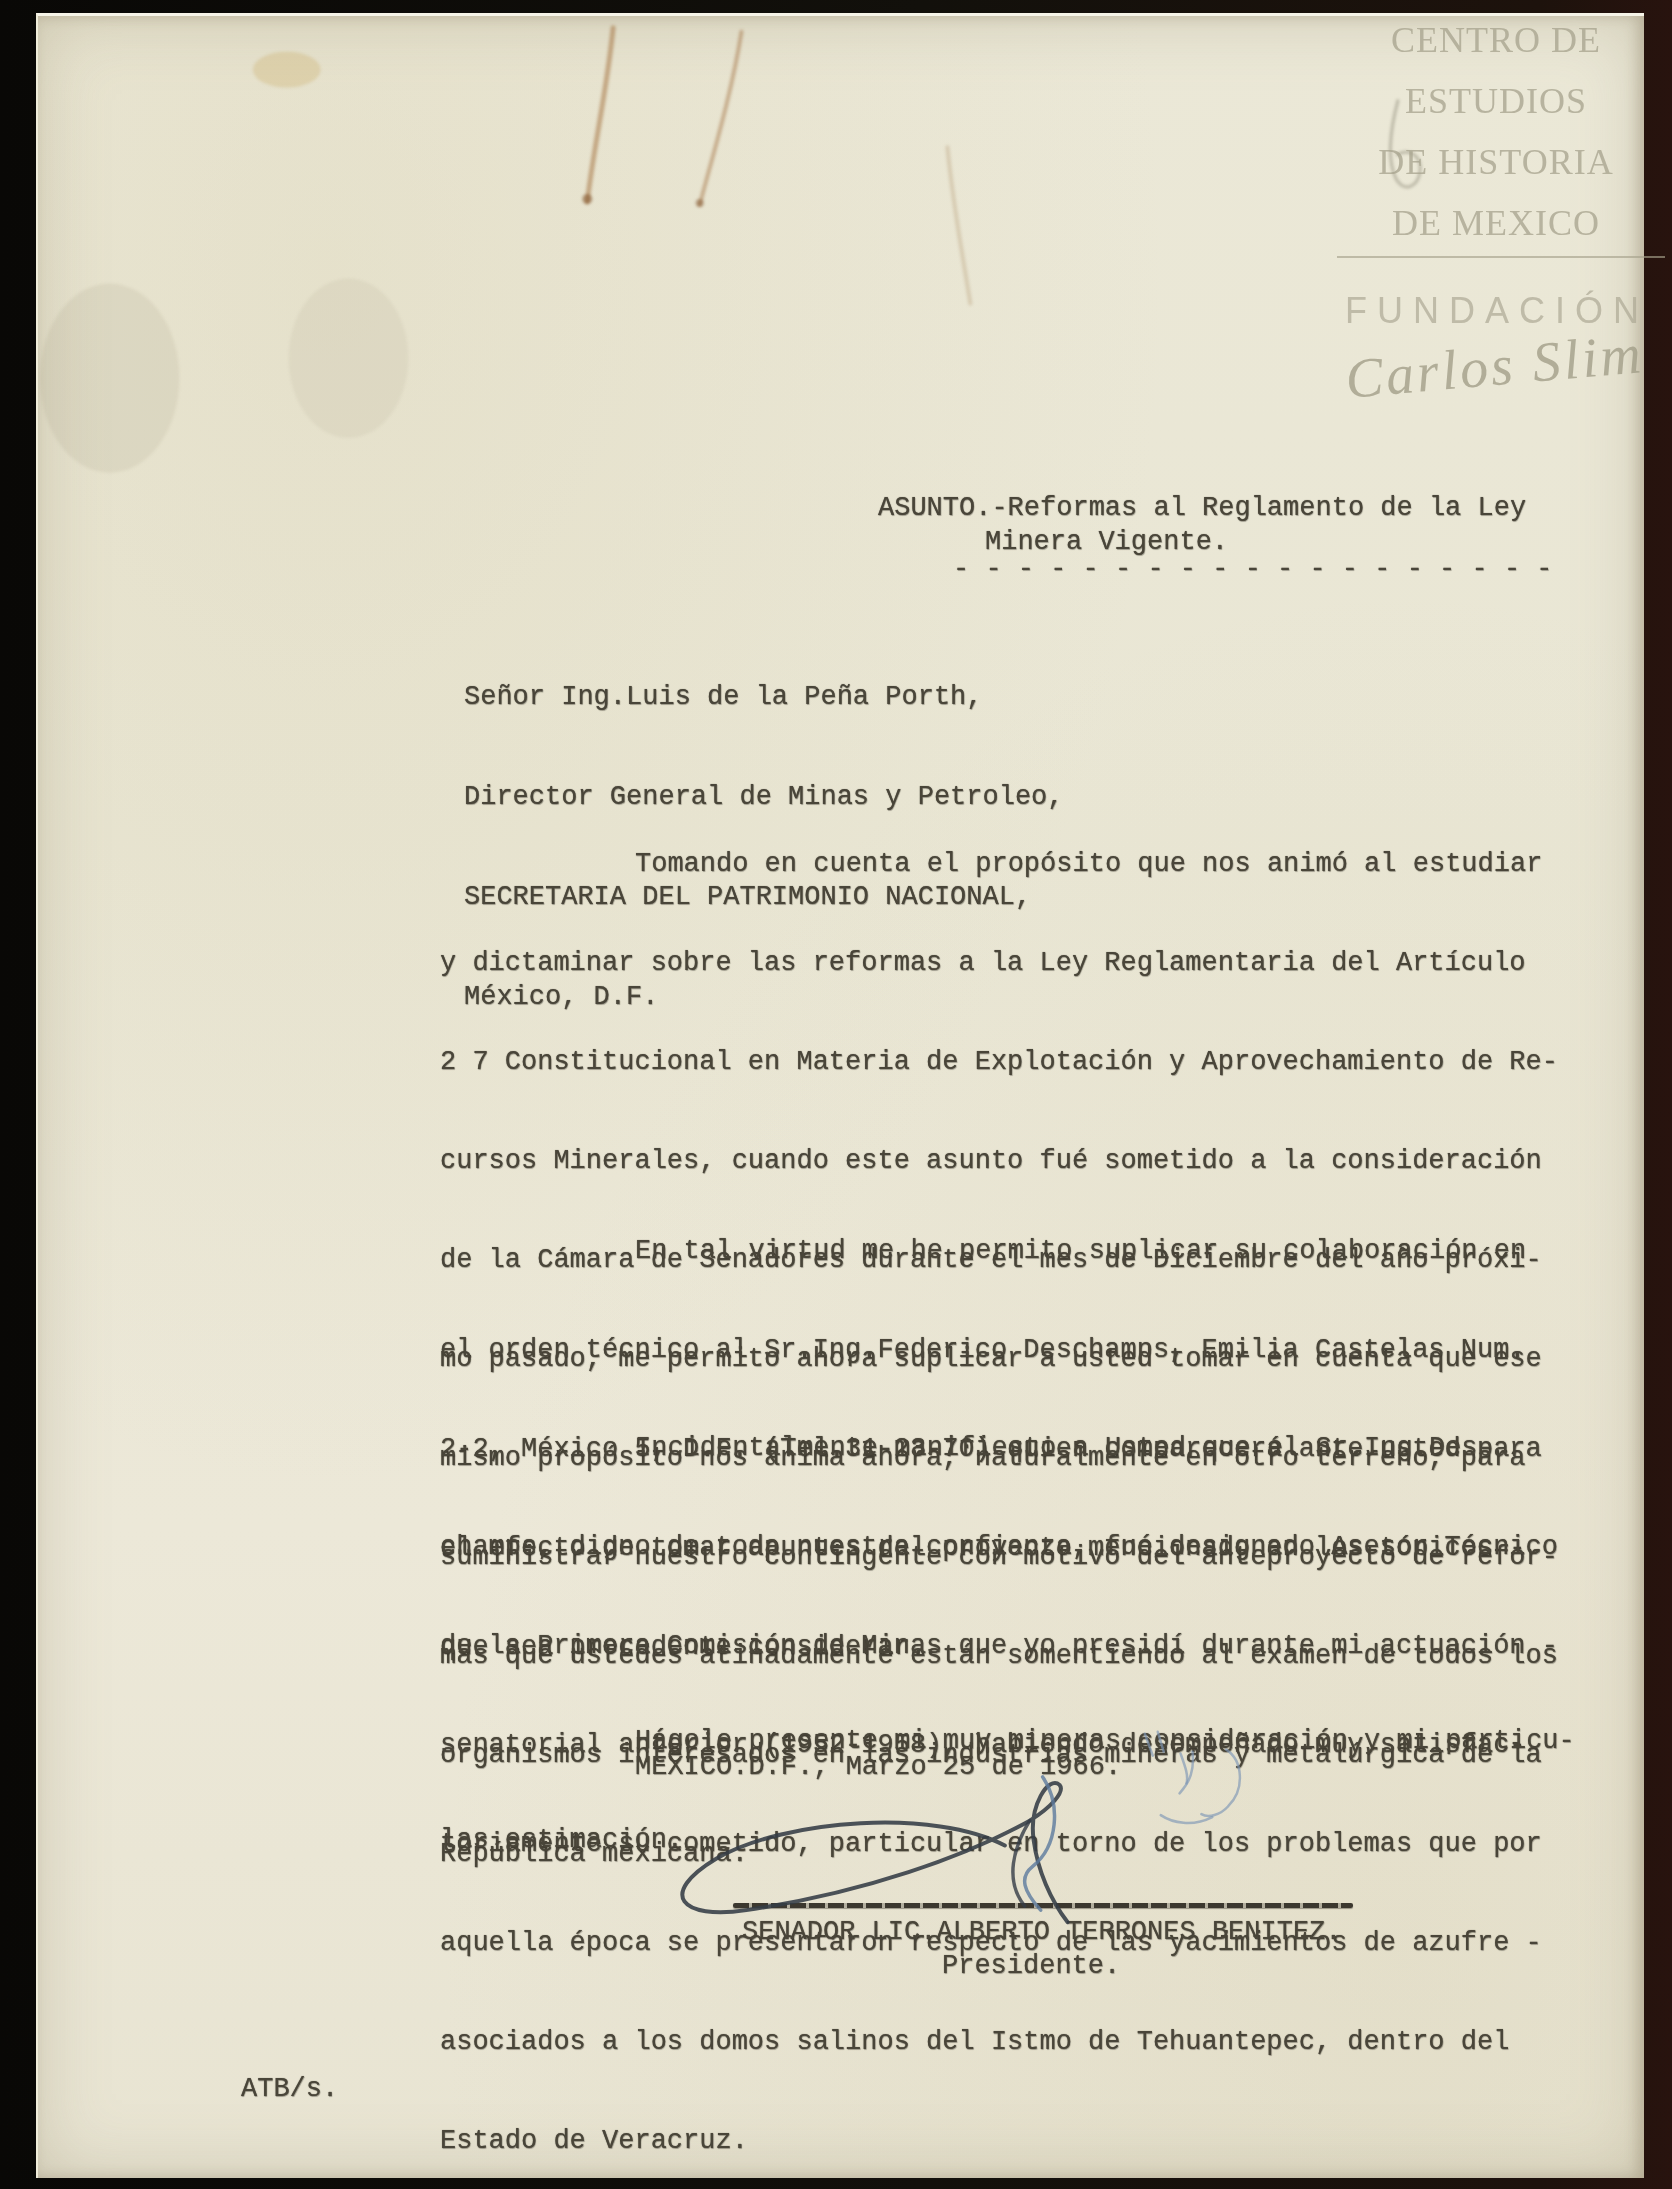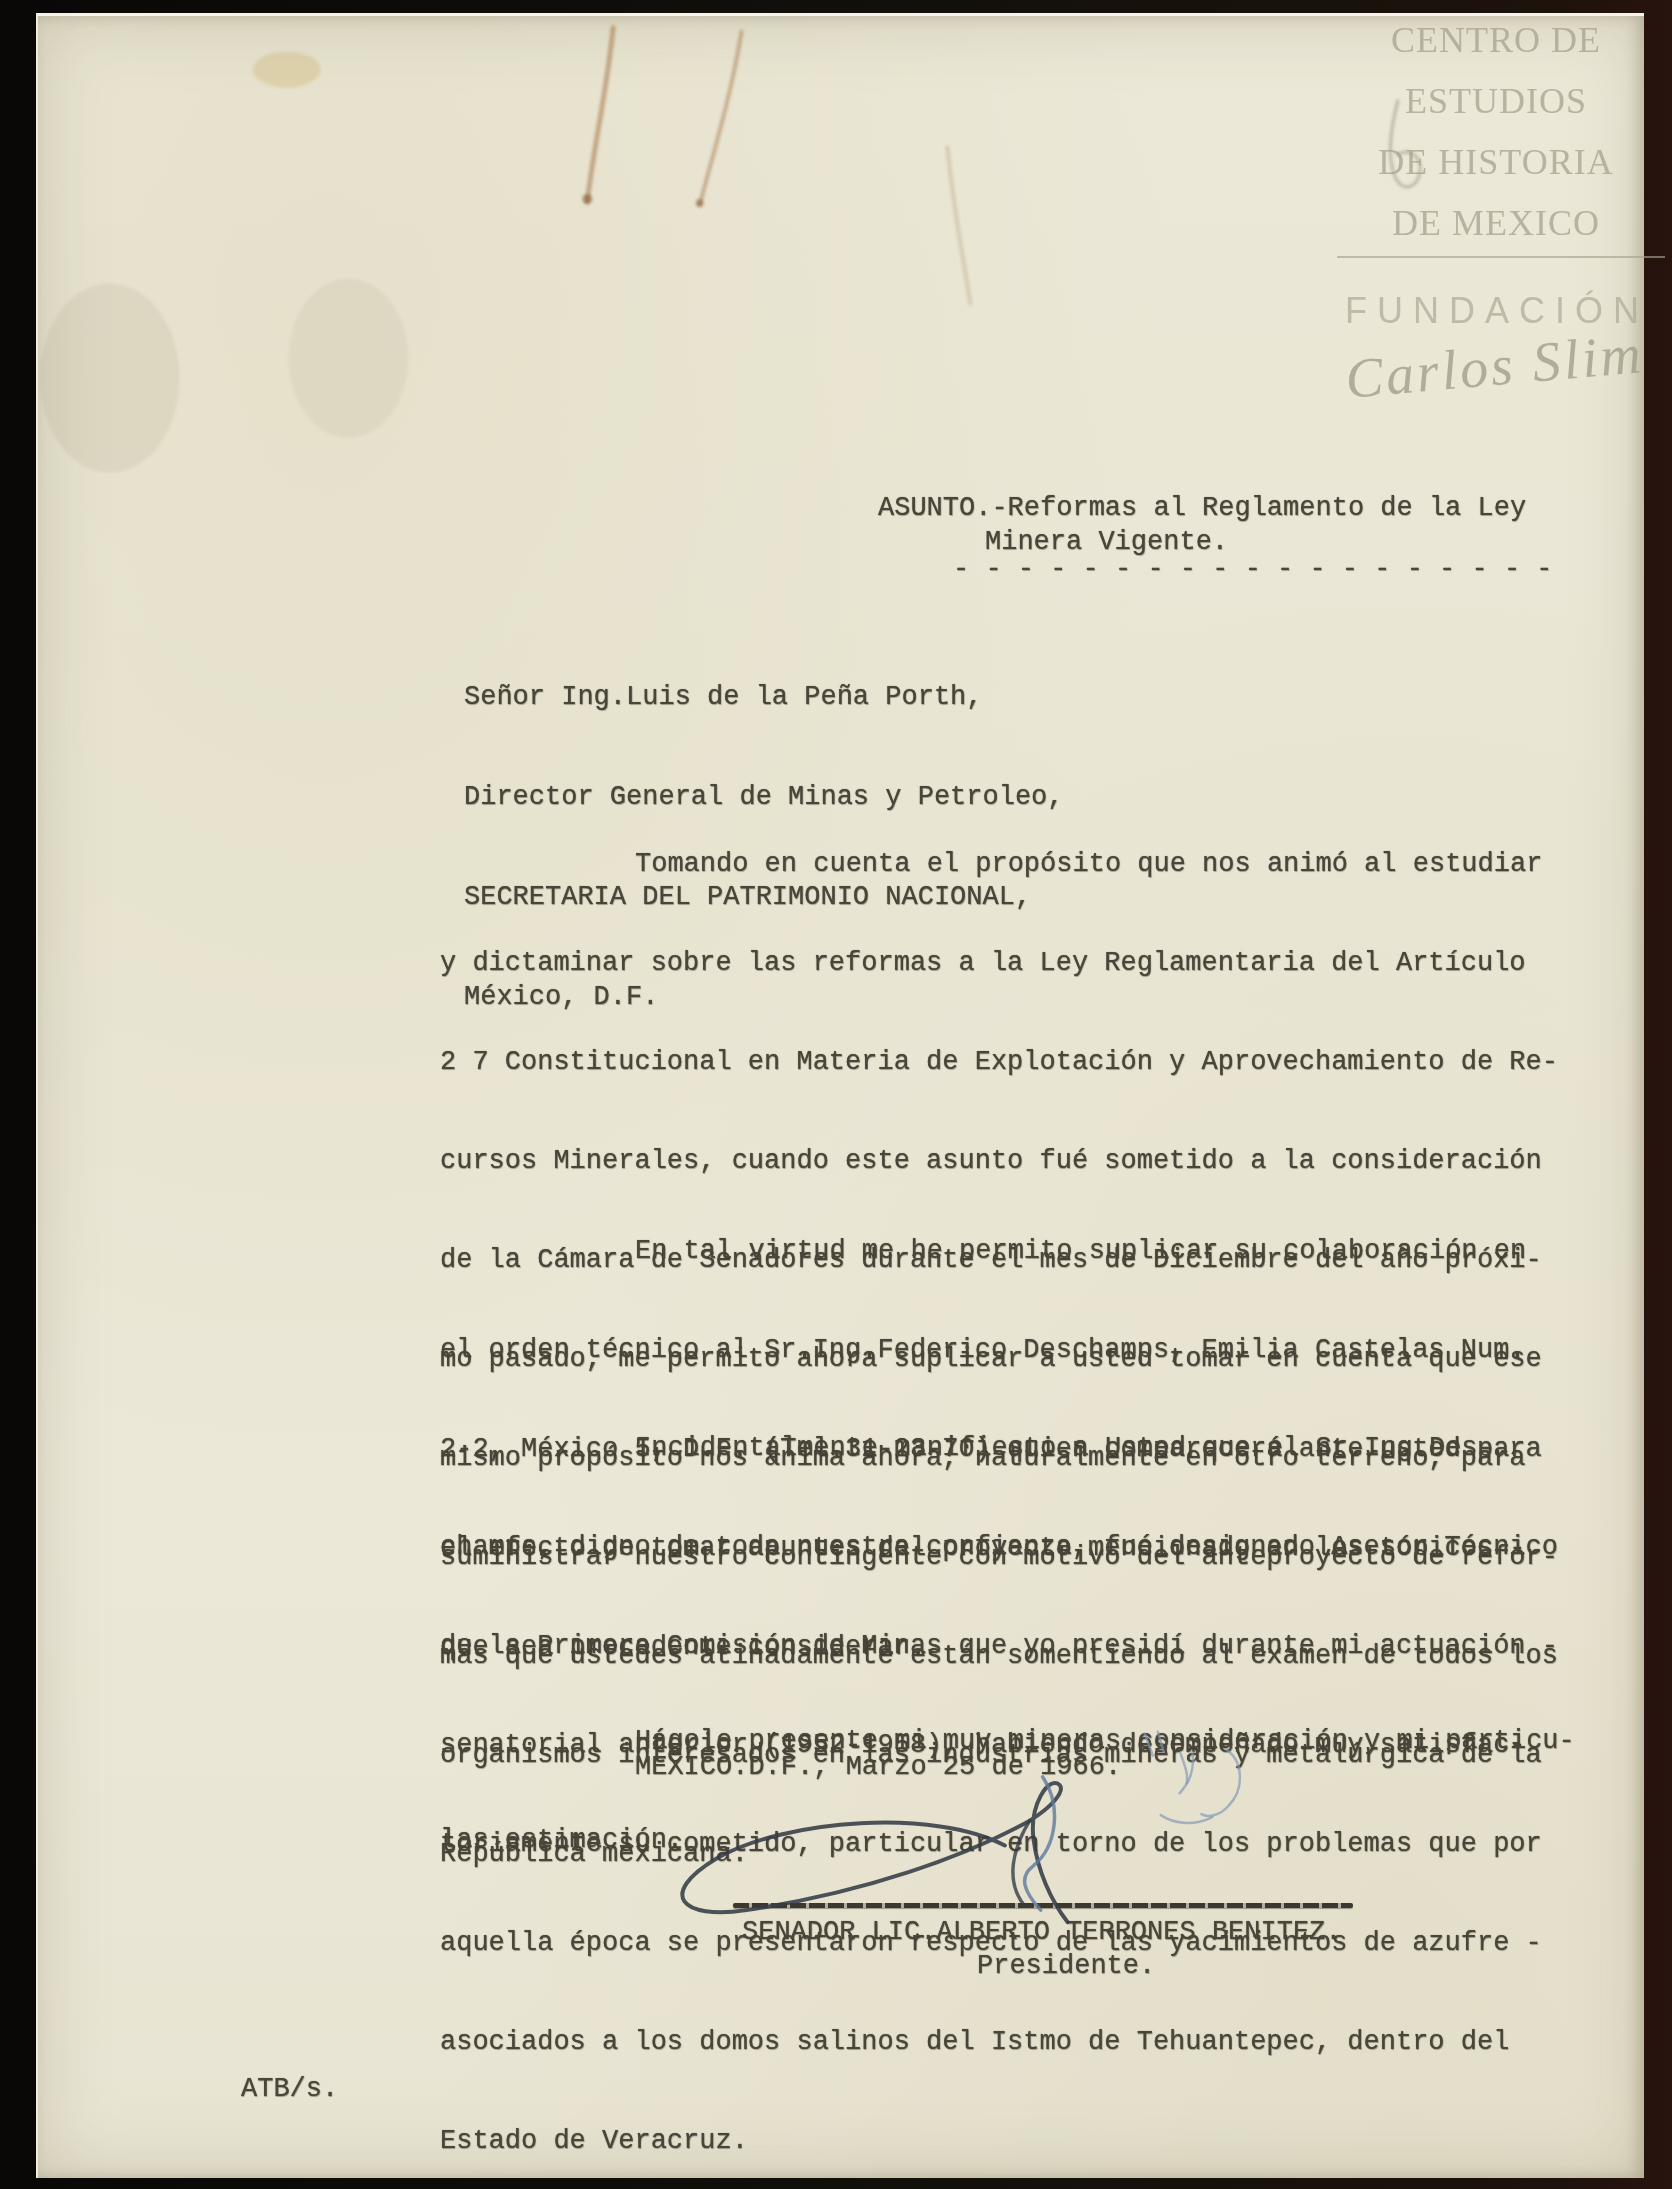--- a/index.html
+++ b/index.html
@@ -109,21 +109,21 @@
 
   <div class="tw" style="left:440px;top:1659px">
     <div class="ln ind">Hágole presente mi muy mineras consideración y mi particu-</div>
     <div class="ln">las estimación.</div>
   </div>
 
   <div class="tw" style="left:635px;top:1751px">MEXICO.D.F., Marzo 25 de 1966.</div>
 
   <div class="sig-rule"></div>
   <div class="tw" style="left:742px;top:1916px">SENADOR LIC.ALBERTO TERRONES BENITEZ.</div>
-  <div class="tw" style="left:977px;top:1950px">Presidente.</div>
+  <div class="tw" style="left:942px;top:1950px">Presidente.</div>
 
   <svg style="left:637px;top:1751px" width="517" height="189" viewBox="0 0 520 190">
     <path d="M 370 95 C 300 58 150 68 80 108 C 20 144 44 170 110 160 C 230 142 330 106 395 70
              C 416 57 431 41 425 34 C 414 24 394 55 399 90 C 403 120 416 150 433 172" stroke="rgba(52,60,70,0.88)" stroke-width="4" fill="none" stroke-linecap="round"></path>
     <path d="M 395 70 C 379 96 369 130 390 156" stroke="rgba(52,60,70,0.8)" stroke-width="3.5" fill="none" stroke-linecap="round"></path>
     <path d="M 408 26 C 427 54 423 96 398 116 C 384 127 389 141 406 160" stroke="rgba(92,122,158,0.8)" stroke-width="3.5" fill="none" stroke-linecap="round"></path>
   </svg>
 
   <svg style="left:1095px;top:1706px" width="189" height="129" viewBox="0 0 190 130">
     <g stroke="rgba(126,151,181,0.65)" stroke-width="2.5" fill="none" stroke-linecap="round">

